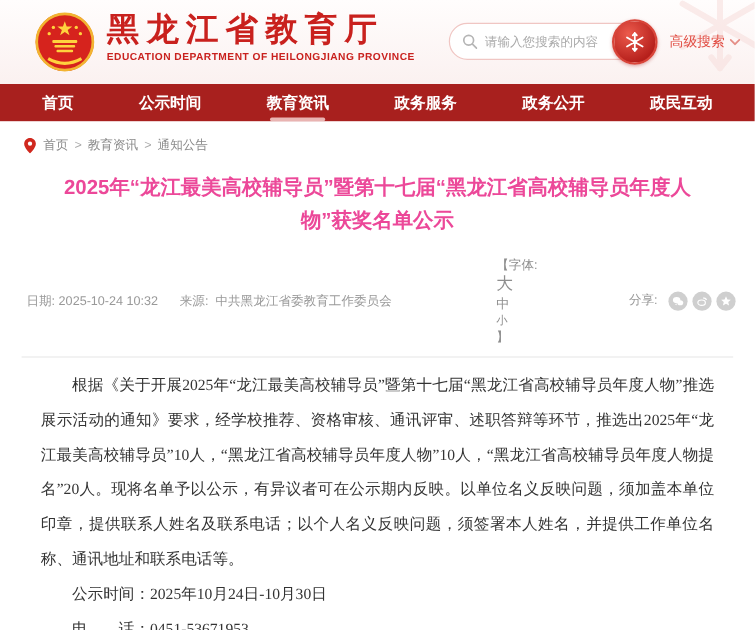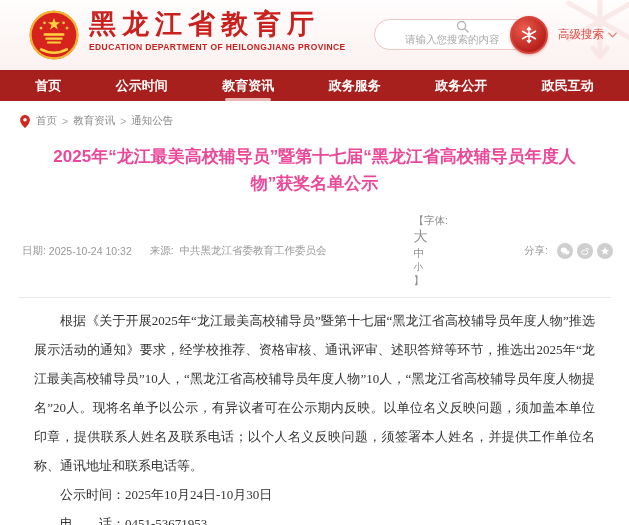--- a/index.html
+++ b/index.html
@@ -10,21 +10,21 @@
   .site-header { position:relative; height:70px; width:100%;
     background:linear-gradient(180deg,#fffdfd 0%,#fbf1f0 100%); overflow:hidden; }
   .wm-snow { position:absolute; right:-14px; top:-22px; opacity:.55; pointer-events:none; }
   .logo-row { position:absolute; left:28px; top:9px; display:flex; }
   .emblem { width:52px; height:52px; }
   .site-titles { margin-left:9px; }
   .site-name { font-size:27px; font-weight:bold; color:#c9211e; letter-spacing:6px; line-height:30px; }
   .site-name-en { font-size:8.5px; font-weight:bold; color:#c9211e; letter-spacing:.4px; margin-top:3px; }
   .search-zone { position:absolute; right:12px; top:19px; display:flex; align-items:center; }
   .search-pill { position:relative; width:172px; height:31px; background:#fff;
-    border:1px solid #f0c6c3; border-radius:16px; display:flex; align-items:center;flex-direction:column; }
+    border:1px solid #f0c6c3; border-radius:16px; display:flex; align-items:center; }
   .search-pill input { border:none; outline:none; background:transparent; width:110px;
     font-size:10.5px; color:#666; font-family:"Liberation Sans", sans-serif; }
   .search-pill input::placeholder { color:#aaa; }
   .mag { margin:0 6px 0 10px; flex:0 0 auto; }
   .snow-btn { position:absolute; right:-3px; top:-4px; width:38px; height:38px; border-radius:50%;
     background:radial-gradient(circle at 35% 30%, #ec5a4c, #b51f1b 75%);
     border:2px solid #d8453a; display:flex; align-items:center; justify-content:center; cursor:pointer;
     box-shadow:0 1px 3px rgba(160,20,20,.35); }
   .adv-search { display:flex; align-items:center; margin-left:12px; cursor:pointer; }
   .adv-search span { font-size:11.5px; color:#e14b41;text-align:right; }
@@ -47,21 +47,21 @@
 
   
   .article-title { margin:15px 46px 0; text-align:center; font-size:17px; font-weight:bold;
     color:#ec4899; line-height:27px; }
   .meta-row { display:flex; align-items:center; margin-top:17px; padding:0 16px 0 22px;
     font-size:10.5px; color:#999; }
   .m-src { margin-left:18px;text-align:center; }
   .m-font { margin-left:84px; display:flex; align-items:baseline; color:#8e8e8e;flex-direction:column; }
   .fs { cursor:pointer; margin:0 3px; }
   .fs-big { font-size:14px; } .fs-mid { font-size:11px; } .fs-small { font-size:9.5px; }
-  .m-share { margin-left:auto; display:flex; align-items:center; }
+  .m-share { margin-left:auto; display:flex; align-items:flex-start; }
   .m-share .lbl { margin-right:5px; }
   .share-ic { width:16px; height:16px; border-radius:50%; background:#cfcfcf; margin-left:4px;
     display:flex; align-items:center; justify-content:center; cursor:pointer; }
   .meta-sep { border-bottom:1px solid #e9e9e9; margin:9px 18px 0; }
 
   .article-body { margin:8px 34px 0; font-family:"Liberation Serif", serif;
     font-size:13px; color:#333; line-height:29px; text-align:justify; }
   .article-body p { text-indent:2em; }
 </style>
 </head>

